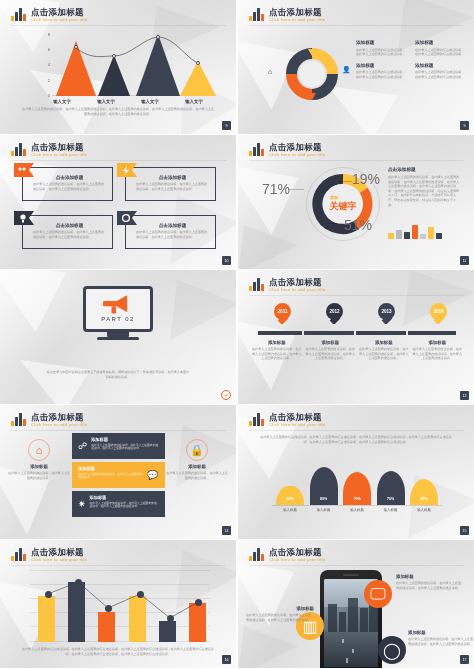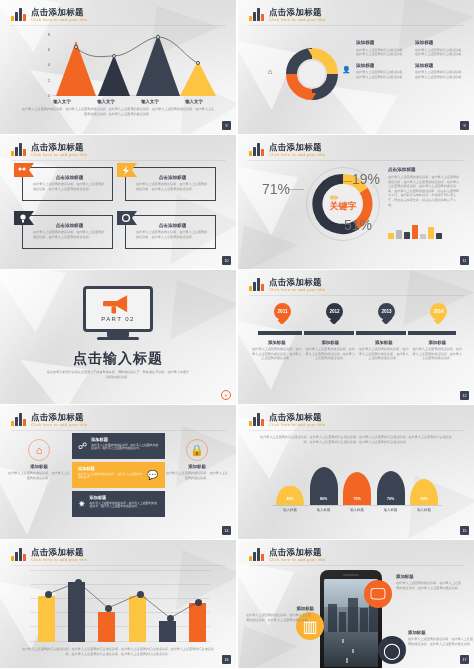--- a/index.html
+++ b/index.html
@@ -415,21 +415,20 @@
     <div class="s5-mon">
       <svg viewBox="0 0 64 40" width="100%" height="26" style="margin-top:3px">
         <polygon points="16,14 30,14 46,5 46,31 30,22 16,22" fill="#f26522"></polygon>
         <rect x="9" y="14" width="8" height="8" rx="1.5" fill="#f26522"></rect>
         <rect x="22" y="22" width="7" height="11" rx="2" fill="#f26522"></rect>
       </svg>
     </div>
     <div class="s5-part">PART 02</div>
     <div class="s5-stand"></div>
     <div class="s5-base"></div>
-    <div class="s5-h1">点击输入标题</div>
     <div class="s5-sub body-copy">通点击录入本图开说明这些图表文字或者整体标题，调整如说明文字，整体描述及说明。在此录入本图开说明的描述说明。</div>
     <div class="pgno ring">+</div>
   </div>
 
   <div class="slide">
     <div class="poly">
       <i style="left:-8px;top:50px;width:66px;height:70px"></i>
       <i class="d" style="left:165px;top:0px;width:72px;height:56px"></i>
     </div>
     <div class="hdr">

